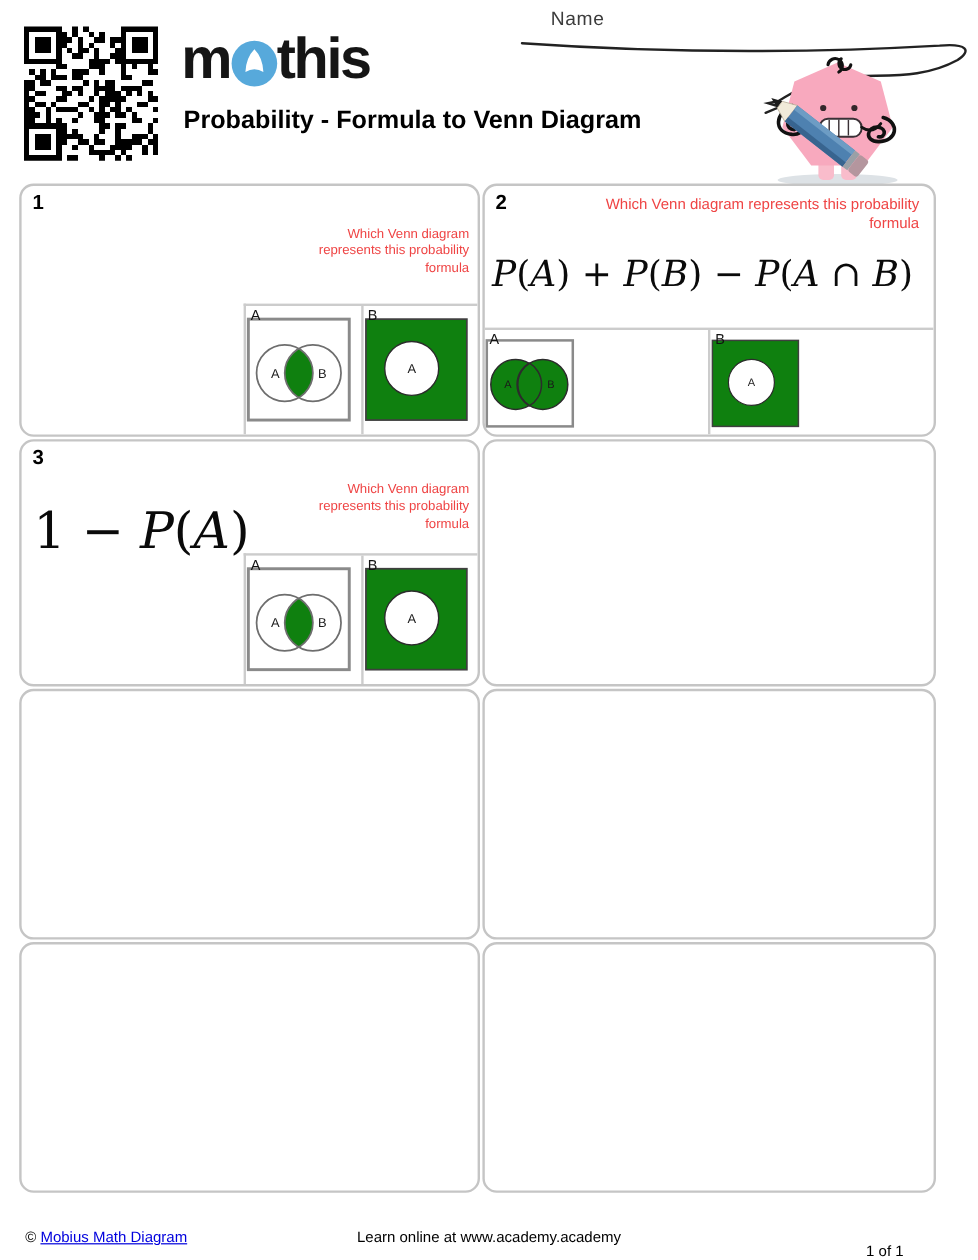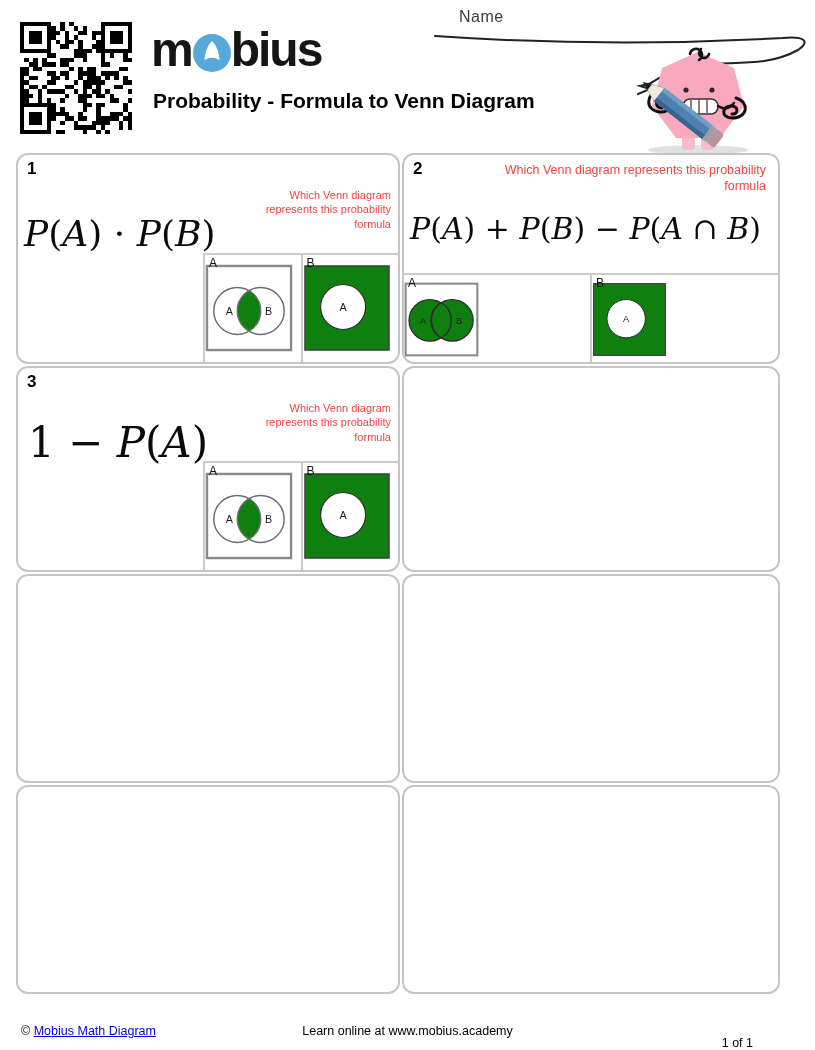--- a/index.html
+++ b/index.html
@@ -57,21 +57,21 @@
     <rect x="0" y="0" width="25" height="25" fill="#ffffff"></rect>
     <path d="M0 0h1v1h-1zM1 0h1v1h-1zM2 0h1v1h-1zM3 0h1v1h-1zM4 0h1v1h-1zM5 0h1v1h-1zM6 0h1v1h-1zM9 0h1v1h-1zM11 0h1v1h-1zM18 0h1v1h-1zM19 0h1v1h-1zM20 0h1v1h-1zM21 0h1v1h-1zM22 0h1v1h-1zM23 0h1v1h-1zM24 0h1v1h-1zM0 1h1v1h-1zM6 1h1v1h-1zM7 1h1v1h-1zM9 1h1v1h-1zM12 1h1v1h-1zM14 1h1v1h-1zM18 1h1v1h-1zM24 1h1v1h-1zM0 2h1v1h-1zM2 2h1v1h-1zM3 2h1v1h-1zM4 2h1v1h-1zM6 2h1v1h-1zM7 2h1v1h-1zM8 2h1v1h-1zM10 2h1v1h-1zM13 2h1v1h-1zM14 2h1v1h-1zM16 2h1v1h-1zM17 2h1v1h-1zM18 2h1v1h-1zM20 2h1v1h-1zM21 2h1v1h-1zM22 2h1v1h-1zM24 2h1v1h-1zM0 3h1v1h-1zM2 3h1v1h-1zM3 3h1v1h-1zM4 3h1v1h-1zM6 3h1v1h-1zM7 3h1v1h-1zM10 3h1v1h-1zM12 3h1v1h-1zM16 3h1v1h-1zM18 3h1v1h-1zM20 3h1v1h-1zM21 3h1v1h-1zM22 3h1v1h-1zM24 3h1v1h-1zM0 4h1v1h-1zM2 4h1v1h-1zM3 4h1v1h-1zM4 4h1v1h-1zM6 4h1v1h-1zM8 4h1v1h-1zM10 4h1v1h-1zM11 4h1v1h-1zM13 4h1v1h-1zM17 4h1v1h-1zM18 4h1v1h-1zM20 4h1v1h-1zM21 4h1v1h-1zM22 4h1v1h-1zM24 4h1v1h-1zM0 5h1v1h-1zM6 5h1v1h-1zM9 5h1v1h-1zM10 5h1v1h-1zM13 5h1v1h-1zM16 5h1v1h-1zM17 5h1v1h-1zM18 5h1v1h-1zM24 5h1v1h-1zM0 6h1v1h-1zM1 6h1v1h-1zM2 6h1v1h-1zM3 6h1v1h-1zM4 6h1v1h-1zM5 6h1v1h-1zM6 6h1v1h-1zM12 6h1v1h-1zM13 6h1v1h-1zM14 6h1v1h-1zM15 6h1v1h-1zM17 6h1v1h-1zM18 6h1v1h-1zM19 6h1v1h-1zM20 6h1v1h-1zM21 6h1v1h-1zM22 6h1v1h-1zM23 6h1v1h-1zM24 6h1v1h-1zM6 7h1v1h-1zM7 7h1v1h-1zM12 7h1v1h-1zM13 7h1v1h-1zM14 7h1v1h-1zM18 7h1v1h-1zM20 7h1v1h-1zM23 7h1v1h-1zM1 8h1v1h-1zM3 8h1v1h-1zM5 8h1v1h-1zM9 8h1v1h-1zM10 8h1v1h-1zM11 8h1v1h-1zM14 8h1v1h-1zM18 8h1v1h-1zM23 8h1v1h-1zM24 8h1v1h-1zM2 9h1v1h-1zM3 9h1v1h-1zM5 9h1v1h-1zM6 9h1v1h-1zM7 9h1v1h-1zM9 9h1v1h-1zM10 9h1v1h-1zM18 9h1v1h-1zM19 9h1v1h-1zM0 10h1v1h-1zM1 10h1v1h-1zM3 10h1v1h-1zM4 10h1v1h-1zM11 10h1v1h-1zM13 10h1v1h-1zM15 10h1v1h-1zM16 10h1v1h-1zM22 10h1v1h-1zM23 10h1v1h-1zM0 11h1v1h-1zM1 11h1v1h-1zM6 11h1v1h-1zM7 11h1v1h-1zM9 11h1v1h-1zM10 11h1v1h-1zM13 11h1v1h-1zM14 11h1v1h-1zM15 11h1v1h-1zM16 11h1v1h-1zM18 11h1v1h-1zM19 11h1v1h-1zM20 11h1v1h-1zM21 11h1v1h-1zM0 12h1v1h-1zM2 12h1v1h-1zM3 12h1v1h-1zM7 12h1v1h-1zM8 12h1v1h-1zM10 12h1v1h-1zM13 12h1v1h-1zM15 12h1v1h-1zM16 12h1v1h-1zM17 12h1v1h-1zM19 12h1v1h-1zM21 12h1v1h-1zM23 12h1v1h-1zM0 13h1v1h-1zM1 13h1v1h-1zM6 13h1v1h-1zM7 13h1v1h-1zM12 13h1v1h-1zM14 13h1v1h-1zM15 13h1v1h-1zM16 13h1v1h-1zM17 13h1v1h-1zM18 13h1v1h-1zM23 13h1v1h-1zM24 13h1v1h-1zM0 14h1v1h-1zM2 14h1v1h-1zM3 14h1v1h-1zM5 14h1v1h-1zM10 14h1v1h-1zM11 14h1v1h-1zM14 14h1v1h-1zM15 14h1v1h-1zM17 14h1v1h-1zM21 14h1v1h-1zM22 14h1v1h-1zM0 15h1v1h-1zM1 15h1v1h-1zM4 15h1v1h-1zM6 15h1v1h-1zM7 15h1v1h-1zM8 15h1v1h-1zM9 15h1v1h-1zM12 15h1v1h-1zM14 15h1v1h-1zM16 15h1v1h-1zM17 15h1v1h-1zM19 15h1v1h-1zM24 15h1v1h-1zM0 16h1v1h-1zM1 16h1v1h-1zM2 16h1v1h-1zM4 16h1v1h-1zM10 16h1v1h-1zM13 16h1v1h-1zM14 16h1v1h-1zM15 16h1v1h-1zM17 16h1v1h-1zM18 16h1v1h-1zM20 16h1v1h-1zM0 17h1v1h-1zM1 17h1v1h-1zM4 17h1v1h-1zM6 17h1v1h-1zM9 17h1v1h-1zM13 17h1v1h-1zM14 17h1v1h-1zM20 17h1v1h-1zM21 17h1v1h-1zM24 17h1v1h-1zM0 18h1v1h-1zM1 18h1v1h-1zM2 18h1v1h-1zM3 18h1v1h-1zM4 18h1v1h-1zM5 18h1v1h-1zM6 18h1v1h-1zM7 18h1v1h-1zM14 18h1v1h-1zM15 18h1v1h-1zM17 18h1v1h-1zM18 18h1v1h-1zM23 18h1v1h-1zM0 19h1v1h-1zM6 19h1v1h-1zM7 19h1v1h-1zM9 19h1v1h-1zM14 19h1v1h-1zM17 19h1v1h-1zM23 19h1v1h-1zM0 20h1v1h-1zM2 20h1v1h-1zM3 20h1v1h-1zM4 20h1v1h-1zM6 20h1v1h-1zM7 20h1v1h-1zM8 20h1v1h-1zM9 20h1v1h-1zM10 20h1v1h-1zM13 20h1v1h-1zM17 20h1v1h-1zM20 20h1v1h-1zM21 20h1v1h-1zM22 20h1v1h-1zM24 20h1v1h-1zM0 21h1v1h-1zM2 21h1v1h-1zM3 21h1v1h-1zM4 21h1v1h-1zM6 21h1v1h-1zM7 21h1v1h-1zM10 21h1v1h-1zM11 21h1v1h-1zM13 21h1v1h-1zM14 21h1v1h-1zM17 21h1v1h-1zM18 21h1v1h-1zM19 21h1v1h-1zM20 21h1v1h-1zM21 21h1v1h-1zM23 21h1v1h-1zM24 21h1v1h-1zM0 22h1v1h-1zM2 22h1v1h-1zM3 22h1v1h-1zM4 22h1v1h-1zM6 22h1v1h-1zM9 22h1v1h-1zM12 22h1v1h-1zM16 22h1v1h-1zM17 22h1v1h-1zM18 22h1v1h-1zM19 22h1v1h-1zM22 22h1v1h-1zM24 22h1v1h-1zM0 23h1v1h-1zM6 23h1v1h-1zM12 23h1v1h-1zM13 23h1v1h-1zM14 23h1v1h-1zM15 23h1v1h-1zM16 23h1v1h-1zM18 23h1v1h-1zM22 23h1v1h-1zM24 23h1v1h-1zM0 24h1v1h-1zM1 24h1v1h-1zM2 24h1v1h-1zM3 24h1v1h-1zM4 24h1v1h-1zM5 24h1v1h-1zM6 24h1v1h-1zM8 24h1v1h-1zM9 24h1v1h-1zM14 24h1v1h-1zM17 24h1v1h-1zM19 24h1v1h-1z" fill="#000000"></path>
   </svg>
 
 <div class="logo">
   <span>m</span>
     <svg class="oicon" width="40" height="40" viewBox="0 0 40 40">
     <circle cx="20" cy="20" r="19" id="logo-sphere" fill="#57a9db"></circle>
     <path d="M20 8 Q27 15 27.5 27 Q20 22.5 12.5 27 Q13 15 20 8 Z" fill="#ffffff"></path>
   </svg>
-    <span>bius</span>
+    <span>this</span>
 </div>
 
 <div class="title">
   <div>Probability - Formula to Venn Diagram</div>
 </div>
 
 <div class="name-label">Name</div>
 
 <svg class="swoosh" width="387" height="130" viewBox="0 0 387 130">
   <path d="M7 22 Q180 34 355 24 C378 22 382 28 370 36 C330 58 288 42 250 56 C238 61 240 71 252 69 C262 67 258 56 246 58 C236 60 228 66 221 70 l-9 2 l10 3 l-12 5" fill="none" stroke="#222" stroke-width="2" stroke-linecap="round"></path>
@@ -101,21 +101,20 @@
     <rect x="88" y="-8.5" width="5" height="17" fill="#9aa0a6"></rect>
     <rect x="93" y="-8.5" width="10" height="17" rx="2.5" fill="#b4969e"></rect>
   </g>
 </svg>
 
 <div class="grid">
 
   <div class="cell layout-a">
     <div class="qnum">1</div>
     <div class="prompt">Which Venn diagram represents this probability formula</div>
-    <div class="formula f1"><i>P</i>(<i>A</i>) · <i>P</i>(<i>B</i>)</div>
     <div class="opts-corner">
       <div class="opt">
         <span class="opt-label">A</span>
         <span class="venn-box"><svg viewBox="0 0 90 90" width="88" height="88">
               <rect x="2" y="2" width="86" height="86" fill="#ffffff" stroke="#8a8a8a" stroke-width="2.5"></rect>
               <clipPath id="vc1">
                 <circle cx="33" cy="48" r="24"></circle>
               </clipPath>
               <circle cx="57" cy="48" r="24" fill="#0f800f" clip-path="url(#vc1)"></circle>
               <circle cx="33" cy="48" r="24" fill="none" stroke="#6e6e6e" stroke-width="1.5"></circle>
@@ -194,15 +193,15 @@
 
   <div class="cell"></div>
   <div class="cell"></div>
   <div class="cell"></div>
   <div class="cell"></div>
   <div class="cell"></div>
 </div>
 
 <div class="footer">
   <span class="left"><span>©</span> <a>Mobius Math Diagram</a></span>
-  <span class="center">Learn online at www.mobius.academy</span>
+  <span class="center">Learn online at www.academy.academy</span>
   <span class="right">1 of 1</span>
 </div>
 
 </body></html>

